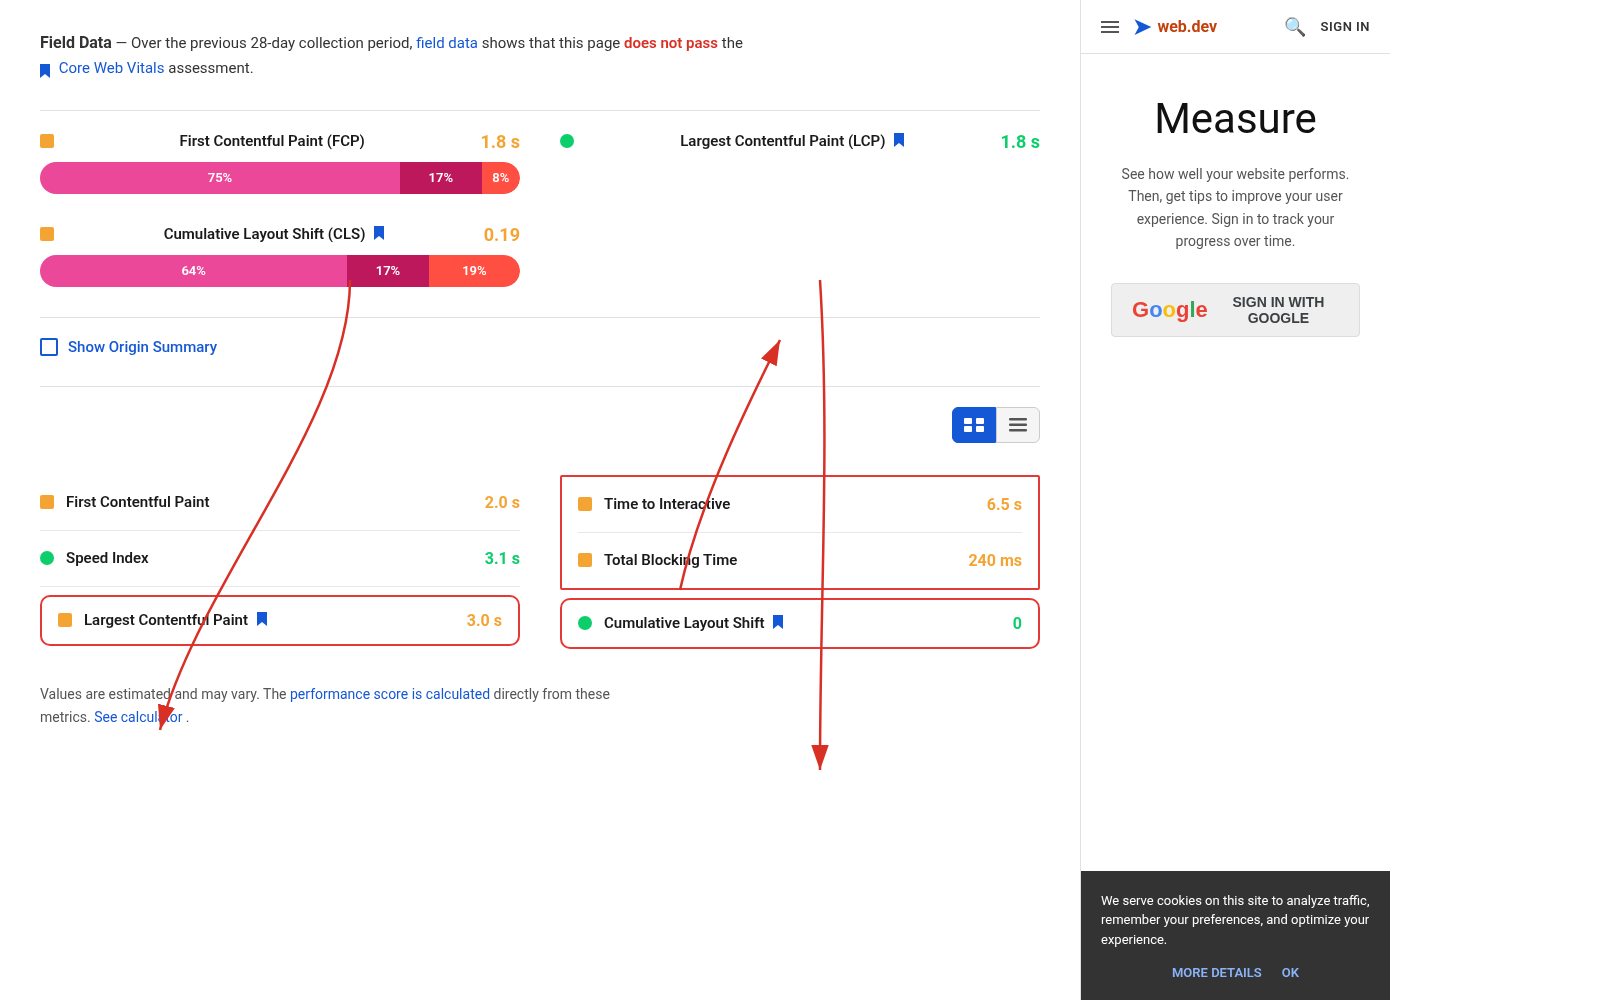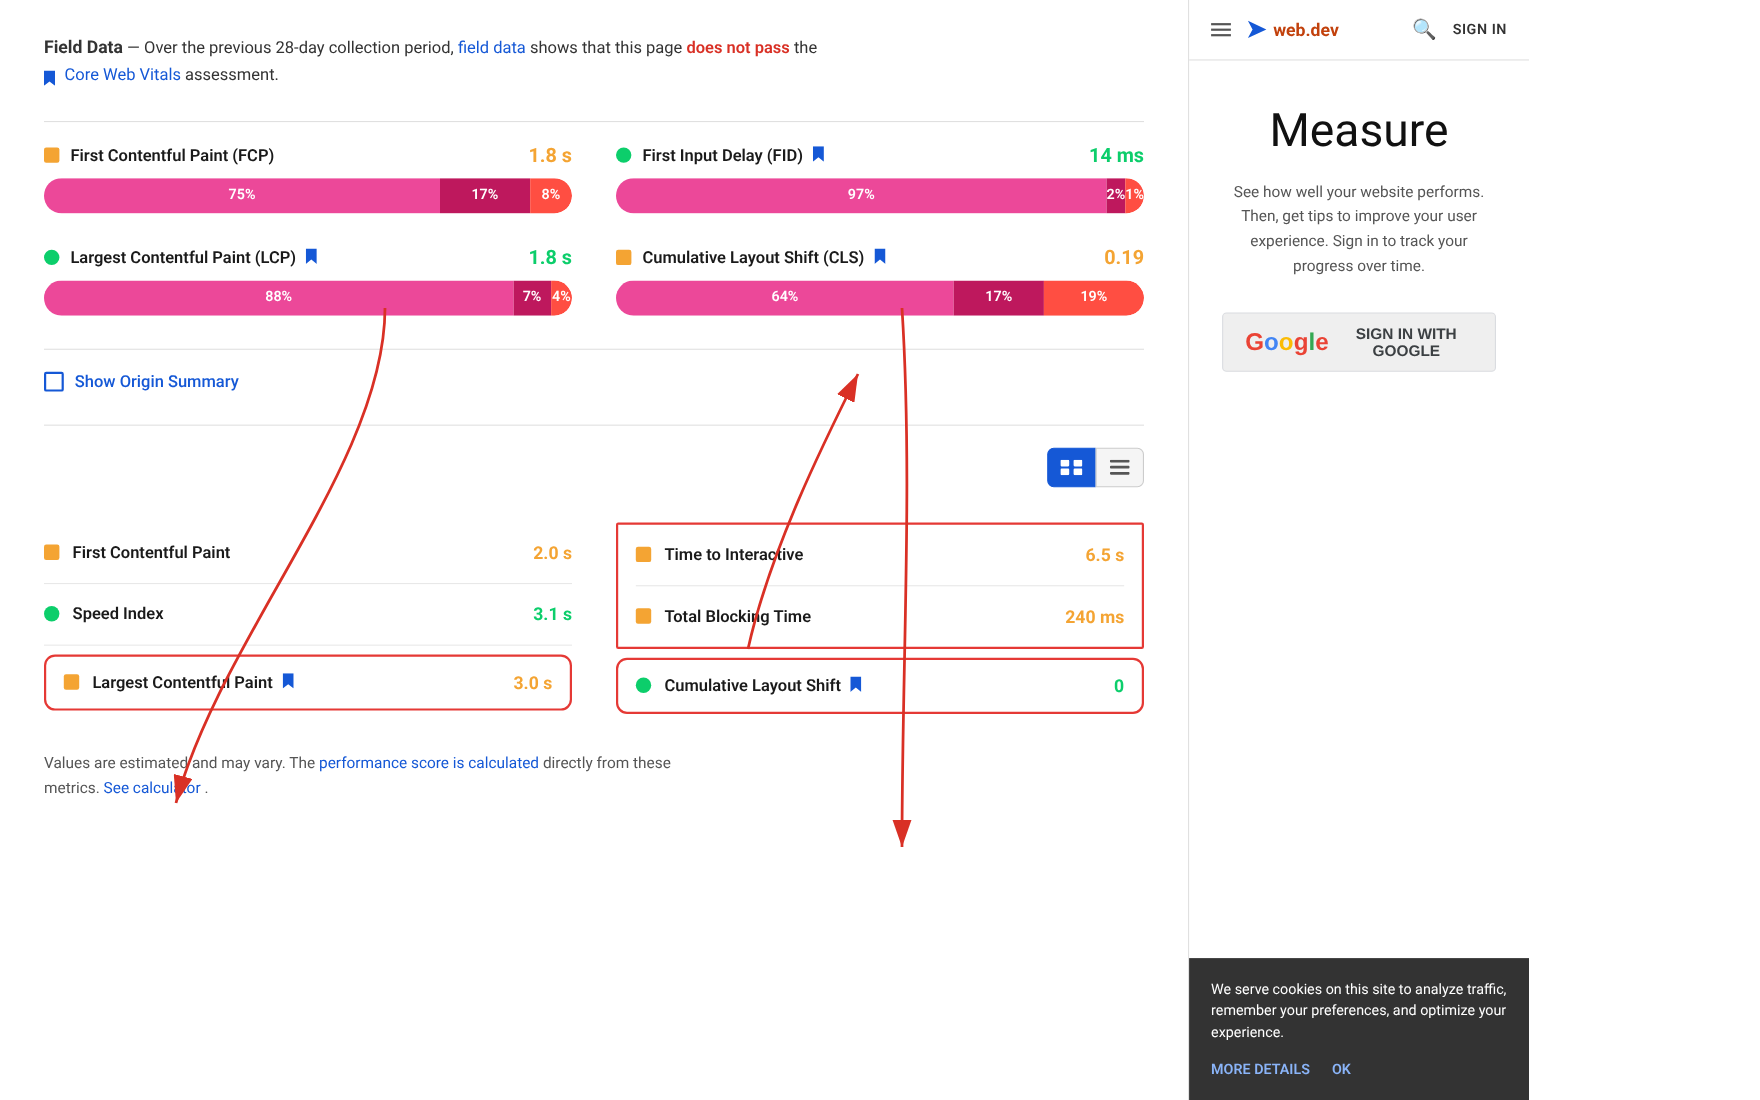--- a/index.html
+++ b/index.html
@@ -10,21 +10,21 @@
     .main-content { flex: 1; padding: 30px 40px; max-width: 1080px; }
     
     
     .field-data-header { margin-bottom: 30px; font-size: 15px; line-height: 1.6; color: #333; }
     .field-data-header .label-bold { font-weight: 700; font-size: 16px; }
     .field-data-header .link-blue { color: #1558d6; text-decoration: none; }
     .field-data-header .link-red { color: #d93025; font-weight: 600; text-decoration: none; }
     .field-data-header .link-core { color: #1558d6; text-decoration: none; }
     
     
-    .metrics-grid { display: grid; grid-template-columns: 1fr 1fr; gap: 30px 40px; margin-bottom: 30px; }
+    .metrics-grid { display: grid; grid-template-columns: 1fr 1fr; gap: 30px 40px; margin-bottom: 30px; text-align: center; }
     
     .metric-card { }
     .metric-header { display: flex; align-items: center; margin-bottom: 10px; }
     .metric-dot { width: 14px; height: 14px; border-radius: 50%; margin-right: 10px; flex-shrink: 0; }
     .metric-dot.green { background: #0cce6b; }
     .metric-square { width: 14px; height: 14px; border-radius: 2px; margin-right: 10px; flex-shrink: 0; }
     .metric-square.orange { background: #f4a433; }
     .metric-name { font-weight: 600; font-size: 15px; flex: 1; }
     .metric-value { font-weight: 700; font-size: 18px; }
     .metric-value.orange { color: #f4a433; }
@@ -97,21 +97,21 @@
     .google-signin-btn { display: flex; align-items: center; justify-content: center; gap: 10px; border: 1px solid #dadce0; border-radius: 4px; padding: 10px 20px; cursor: pointer; font-size: 14px; font-weight: 600; color: #3c4043; width: 100%; }
     .google-g { font-size: 22px; font-weight: 700; }
     .google-g .g-red { color: #ea4335; }
     .google-g .g-blue { color: #4285f4; }
     .google-g .g-yellow { color: #fbbc05; }
     .google-g .g-green { color: #34a853; }
     
     
     .cookie-banner { background: #333; color: #fff; padding: 20px; margin-top: auto; }
     .cookie-text { font-size: 13px; line-height: 1.5; margin-bottom: 16px; }
-    .cookie-actions { display: flex; justify-content: flex-start; gap: 20px; }
+    .cookie-actions { display: flex; justify-content: center; gap: 20px; }
     .cookie-link { color: #8ab4f8; font-size: 13px; font-weight: 600; cursor: pointer; text-decoration: none; }
     .cookie-ok { color: #8ab4f8; font-size: 13px; font-weight: 600; cursor: pointer; }
     
     
     .arrows-overlay { position: absolute; top: 0; left: 0; width: 1080px; height: 1000px; pointer-events: none; }
     
     
     .bm { display: inline-block; vertical-align: middle; margin-left: 5px; }
   </style>
 </head>
@@ -150,55 +150,32 @@
           <span class="metric-name">First Contentful Paint (FCP)</span>
           <span class="metric-value orange">1.8 s</span>
         </div>
         <div class="bar-container">
           <div class="bar-segment bar-green" style="flex:75">75%</div>
           <div class="bar-segment bar-orange" style="flex:17">17%</div>
           <div class="bar-segment bar-red" style="flex:8">8%</div>
         </div>
       </div>
 
-      <div class="metric-card">
-        <div class="metric-header">
-          <div class="metric-dot green"></div>
-          <span class="metric-name">First Input Delay (FID)
-            <span class="bm">
-              <svg viewBox="0 0 10 14" width="10" height="14">
-                  <path d="M0 0h10v14l-5-4-5 4V0z" fill="#1558d6"></path>
-                </svg>
-            </span>
-          </span>
-          <span class="metric-value green">14 ms</span>
-        </div>
-        <div class="bar-container">
-          <div class="bar-segment bar-green" style="flex:97">97%</div>
-          <div class="bar-segment bar-orange" style="flex:2">2%</div>
-          <div class="bar-segment bar-red" style="flex:1">1%</div>
-        </div>
-      </div>
 
       <div class="metric-card">
         <div class="metric-header">
           <div class="metric-dot green"></div>
           <span class="metric-name">Largest Contentful Paint (LCP)
             <span class="bm">
               <svg viewBox="0 0 10 14" width="10" height="14">
                   <path d="M0 0h10v14l-5-4-5 4V0z" fill="#1558d6"></path>
                 </svg>
             </span>
           </span>
           <span class="metric-value green">1.8 s</span>
-        </div>
-        <div class="bar-container">
-          <div class="bar-segment bar-green" style="flex:88">88%</div>
-          <div class="bar-segment bar-orange" style="flex:7">7%</div>
-          <div class="bar-segment bar-red" style="flex:4">4%</div>
         </div>
       </div>
 
       <div class="metric-card">
         <div class="metric-header">
           <div class="metric-square orange"></div>
           <span class="metric-name">Cumulative Layout Shift (CLS)
             <span class="bm">
               <svg viewBox="0 0 10 14" width="10" height="14">
                   <path d="M0 0h10v14l-5-4-5 4V0z" fill="#1558d6"></path>

